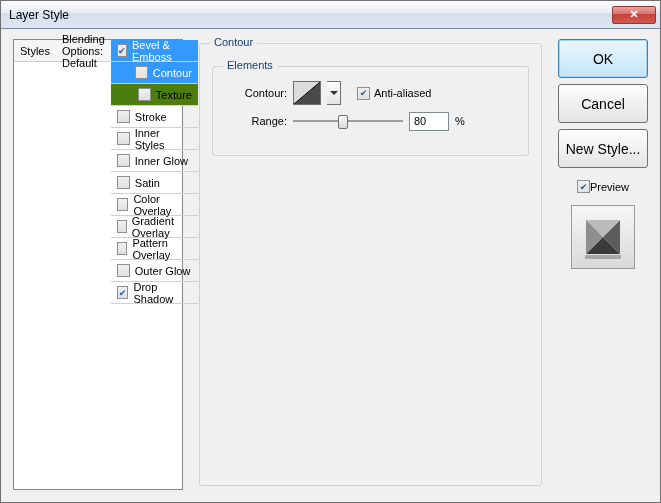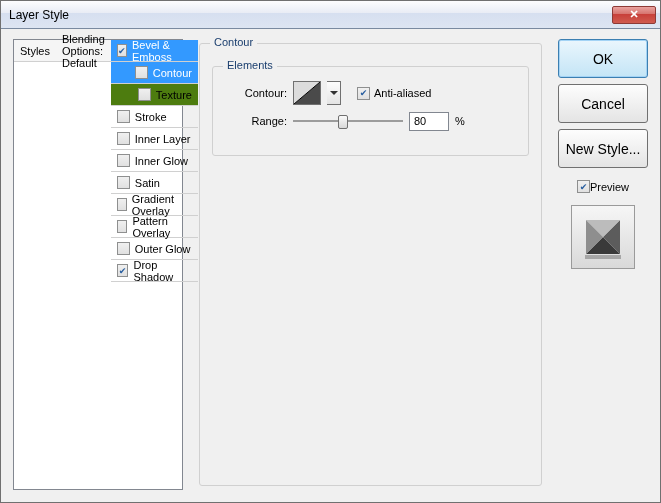--- a/index.html
+++ b/index.html
@@ -159,29 +159,33 @@
           <div class="row indent1 sel-light">
             <span class="chk"></span>
             <span>Texture</span>
           </div>
           <div class="row">
             <span class="chk"></span>
             <span>Stroke</span>
           </div>
           <div class="row">
             <span class="chk"></span>
-            <span>Inner Layer</span>
+            <span>Inner Styles</span>
           </div>
           <div class="row">
             <span class="chk"></span>
             <span>Inner Glow</span>
           </div>
           <div class="row">
             <span class="chk"></span>
             <span>Satin</span>
+          </div>
+          <div class="row">
+            <span class="chk"></span>
+            <span>Color Overlay</span>
           </div>
           <div class="row">
             <span class="chk"></span>
             <span>Gradient Overlay</span>
           </div>
           <div class="row">
             <span class="chk"></span>
             <span>Pattern Overlay</span>
           </div>
           <div class="row">

